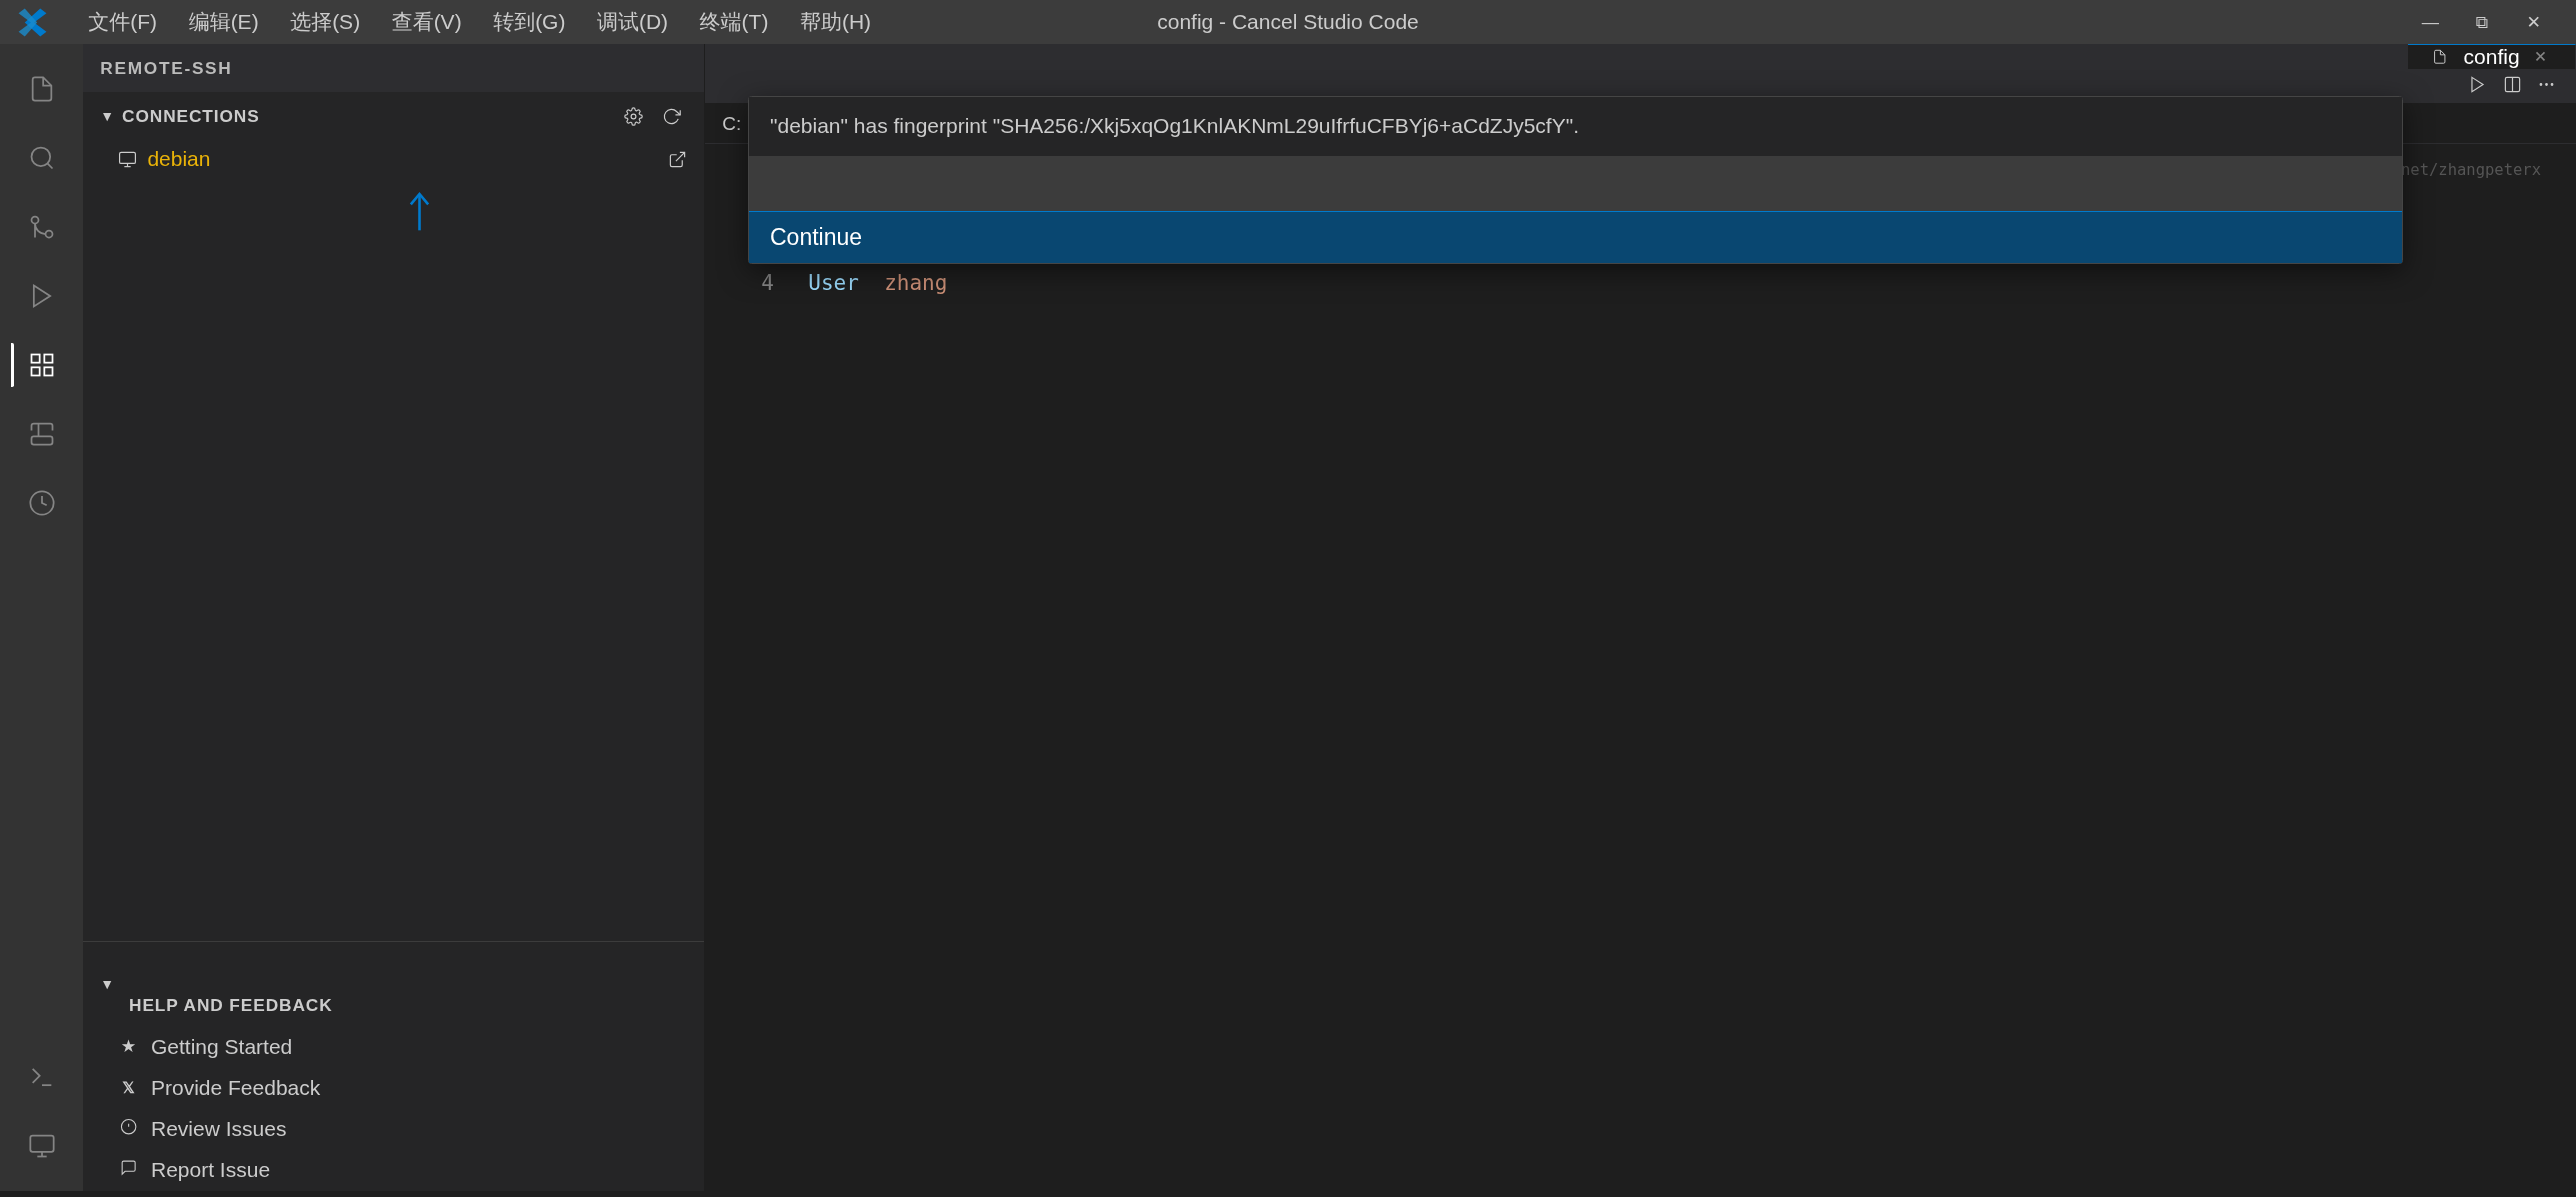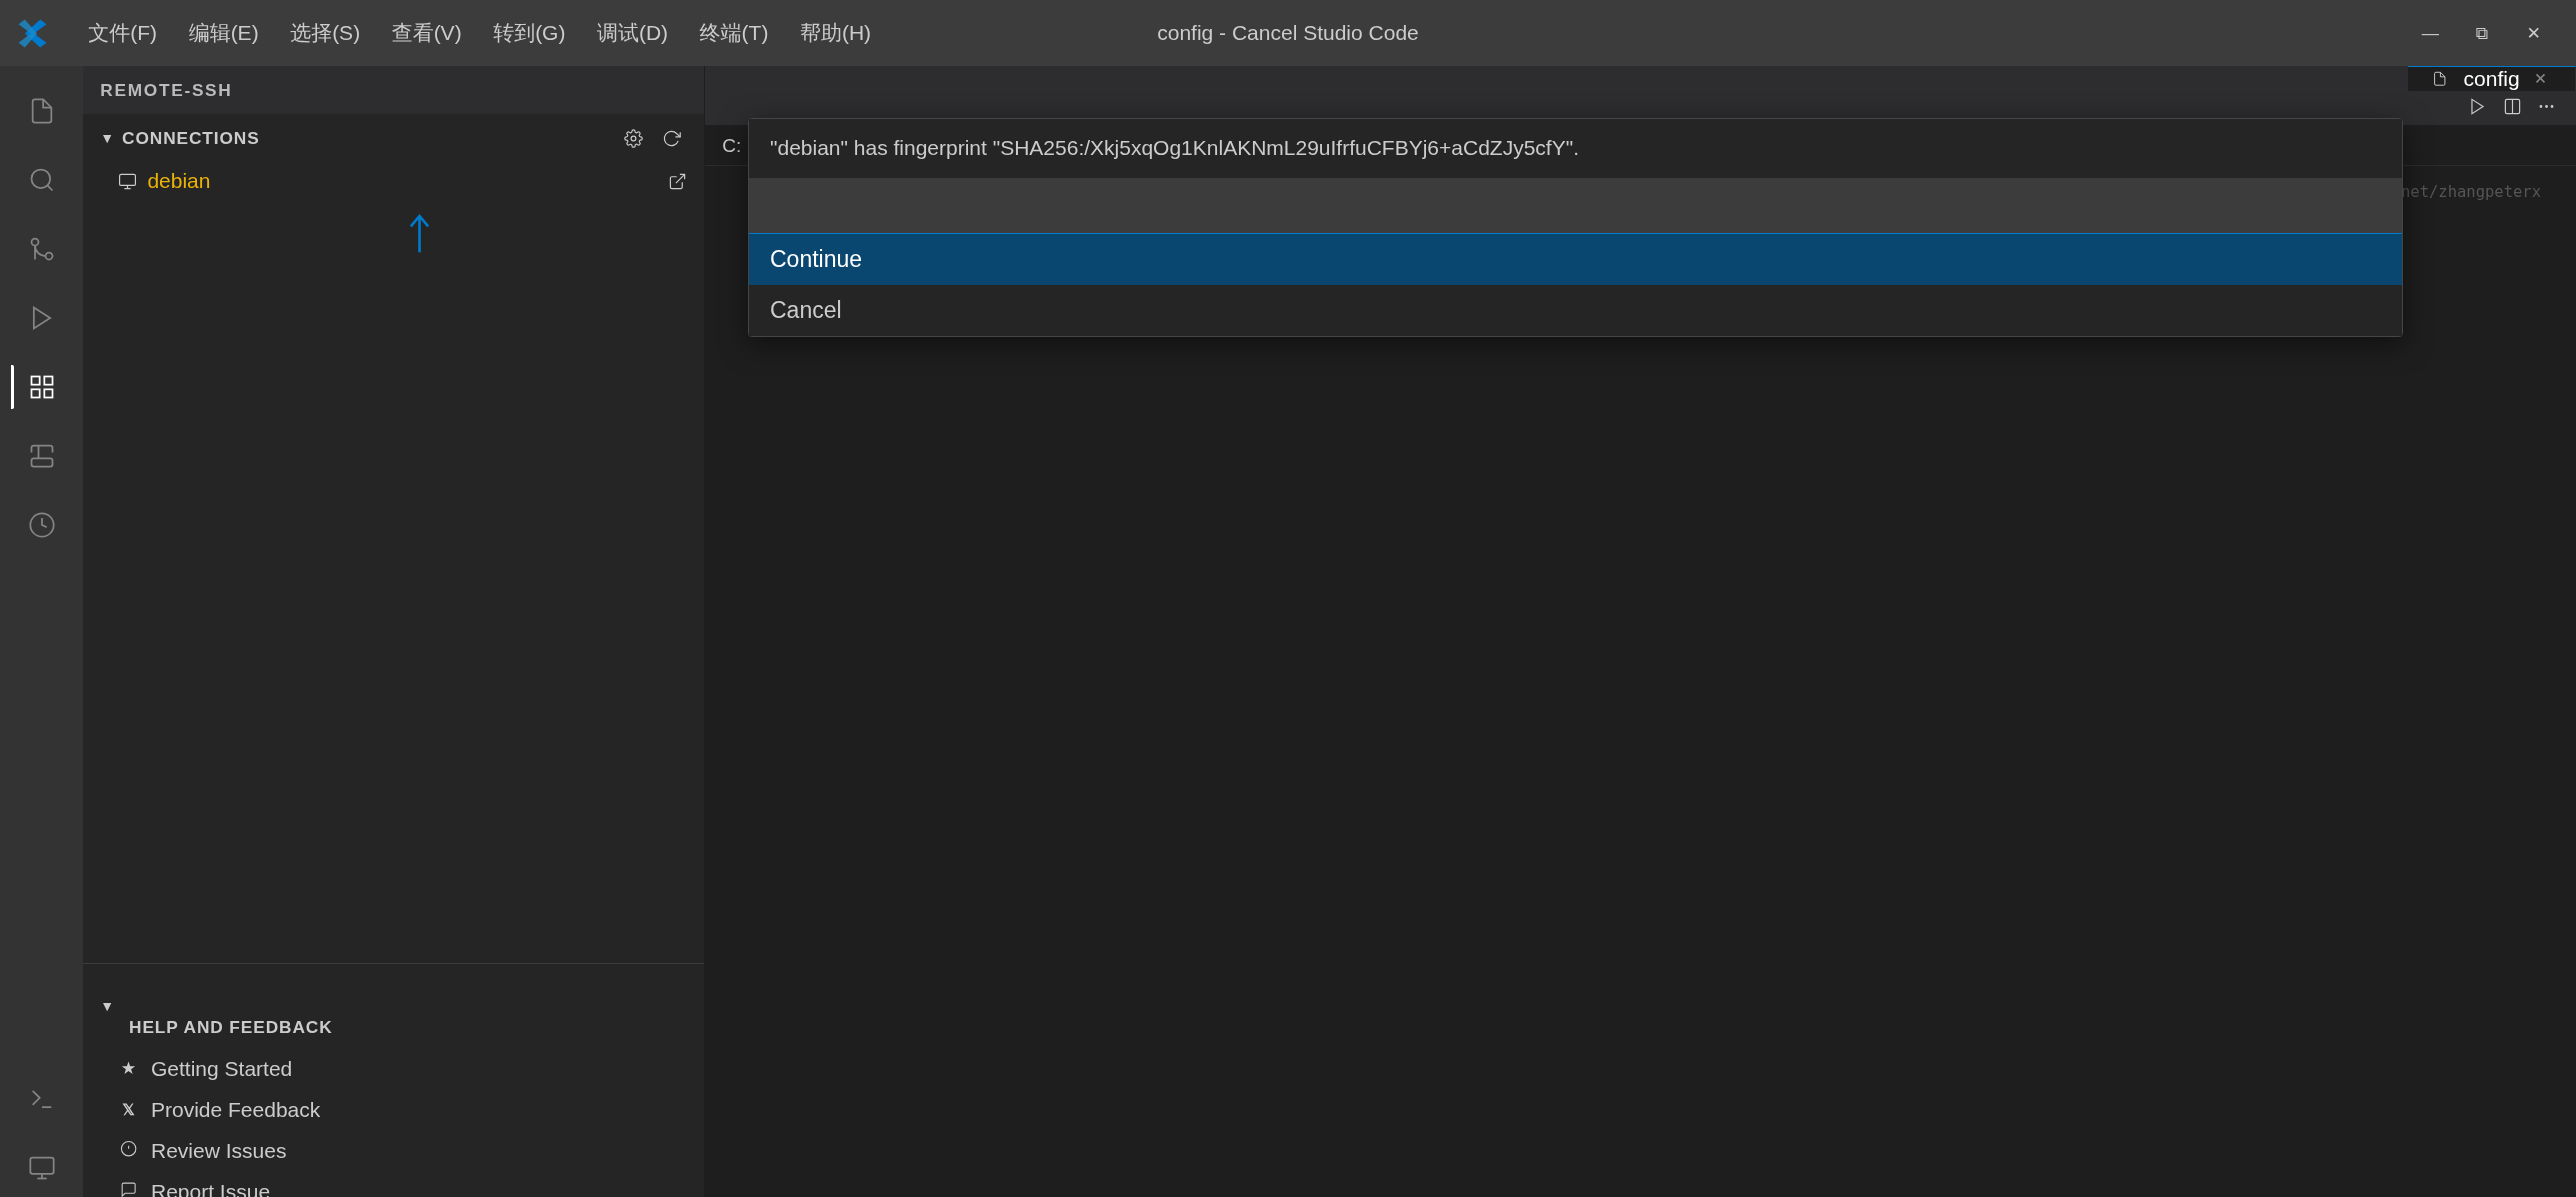--- a/index.html
+++ b/index.html
@@ -8,21 +8,21 @@
       height: 1197px;
       background: #1e1e1e;
       font-family: 'Segoe UI', 'Microsoft YaHei', sans-serif;
       font-size: 21px;
       color: #cccccc;
       overflow: hidden;
     }
 
     
     .titlebar {
-      height: 66px;
+      height: 44px;
       background: #3c3c3c;
       display: flex;
       align-items: center;
       justify-content: space-between;
       padding: 0 17.3px;
       position: relative;
     }
     .titlebar-left {
       display: flex;
       align-items: center;
@@ -606,21 +606,20 @@
       <span>Users</span>
       <span class="breadcrumb-sep">›</span>
       <span>pc</span>
     </div>
 
     <div class="fingerprint-dialog">
       <div class="fingerprint-message">"debian" has fingerprint "SHA256:/Xkj5xqOg1KnlAKNmL29uIfrfuCFBYj6+aCdZJy5cfY".</div>
       <input class="input-box" type="text" value="" placeholder="" style="">
       <div class="dropdown-options">
         <div class="dropdown-option highlighted">Continue</div>
-        <div class="dropdown-option">Cancel</div>
       </div>
     </div>
 
     <div style="position:absolute; top: 199px; right: 147px; display:flex; align-items:center;">
       <div style="width:155px; height:2.6px; background:#007acc;"></div>
       <div style="width:0; height:0; border-top:10.4px solid transparent; border-bottom:10.4px solid transparent; border-right:17.3px solid #007acc; margin-left:-0.9px;"></div>
     </div>
 
     <div class="editor-content" style="z-index:1;">
       <div class="line-numbers">

